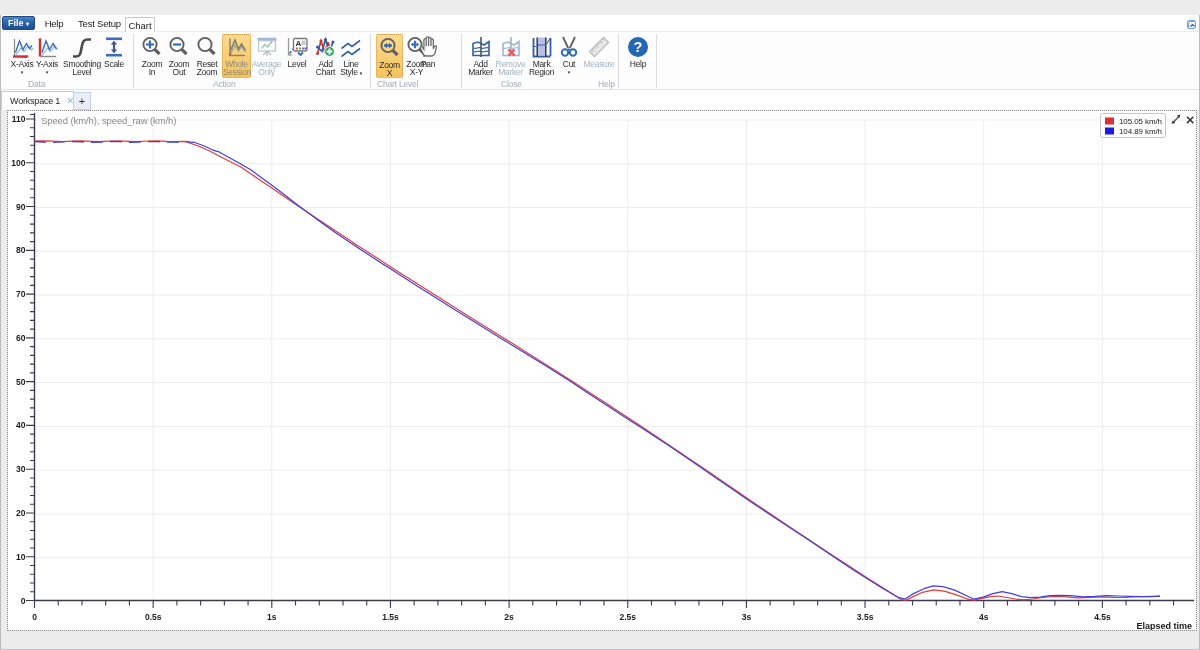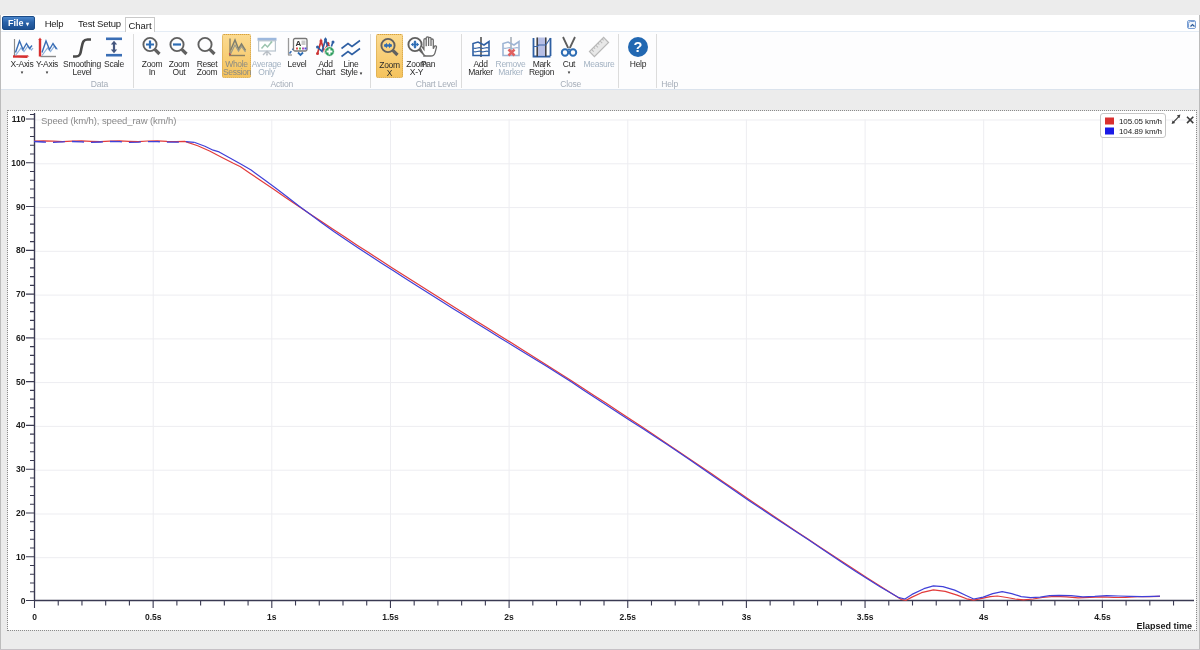--- a/index.html
+++ b/index.html
@@ -13,21 +13,21 @@
 #charttab{position:absolute;left:125px;top:17px;width:30px;height:15px;background:#fff;border:1px solid #c9c9c9;border-bottom:none;font-size:9.5px;line-height:15px;text-align:center;color:#1a1a1a;z-index:5;white-space:nowrap}
 #collapsebtn{position:absolute;left:1187px;top:20px;width:9px;height:9px;border:1px solid #7a9fd4;border-radius:2px;background:#f2f6fb;color:#2a5a9a;font-size:6px;line-height:8px;text-align:center;z-index:6}
 #ribbon{position:absolute;left:0;top:31px;width:1200px;height:59px;background:#fdfdfe;border-bottom:1px solid #dbe3ed;border-top:1px solid #e4ecf5}
 .rbtn{position:absolute;top:3px;text-align:center}
 .rbtn .ric{margin:0 auto;height:24px}
 .rlab{font-size:8.5px;line-height:8px;color:#2b2b2b;margin-top:1px;letter-spacing:-0.3px;white-space:nowrap}
 .rlab.gray{color:#a3b2c2}
 .rlab.tog{color:#8a8a84}
 .rarrow{font-size:5px;color:#333;line-height:6px;margin-top:1px}
 .rsep{position:absolute;top:2px;width:1px;height:54px;background:#dcdcdc}
-.rgrouplab{position:absolute;top:47px;font-size:8.5px;color:#a5adb8;text-align:right;letter-spacing:-0.2px}
+.rgrouplab{position:absolute;top:47px;font-size:8.5px;color:#a5adb8;text-align:left;letter-spacing:-0.2px}
 .orange{background:linear-gradient(#fbda90,#f5c35d);border:1px dotted #d0a045;border-radius:2px}
 #tabbar{position:absolute;left:0;top:90px;width:1200px;height:20px;background:#fff}
 #wstab{position:absolute;left:1px;top:1px;width:73px;height:19px;background:#fff;border:1px solid #c9c9c9;border-bottom:none;font-size:9px;color:#222;line-height:18px;padding-left:8px;letter-spacing:-0.2px;white-space:nowrap}
 #wstab .x{color:#8fb2dd;font-size:9px;margin-left:4px}
 #plustab{position:absolute;left:73px;top:2px;width:18px;height:18px;background:#e8eef7;border:1px solid #c6d2e2;font-size:11px;color:#333;text-align:center;line-height:16px}
 #content{position:absolute;left:0;top:110px;width:1200px;height:526px;background:#ececec}
 #chartpanel{position:absolute;left:8px;top:1px;width:1188px;height:519px;background:#fff;outline:1px dotted #8a8a8a}
 #statusbar{position:absolute;left:0;top:636px;width:1200px;height:14px;background:#f0f0f0;border-top:1px solid #cfcfcf;font-size:8px;letter-spacing:-0.4px;color:#222}
 #statusbar span{white-space:nowrap}
 </style></head><body>
@@ -244,20 +244,24 @@
             <text x="12" y="17" font-size="14.5" font-weight="bold" fill="#fff" text-anchor="middle" font-family="Liberation Sans">?</text>
           </svg></div>
         <div class="rlab">Help</div>
       </div>
 <div class="rsep" style="left:656px"></div>
 <div class="rgrouplab" style="left:28px;width:80px">Data</div>
 <div class="rgrouplab" style="left:213px;width:80px">Action</div>
 <div class="rgrouplab" style="left:377px;width:80px">Chart Level</div>
 <div class="rgrouplab" style="left:501px;width:80px">Close</div>
 <div class="rgrouplab" style="left:598px;width:80px">Help</div>
+  </div>
+  <div id="tabbar">
+    <div id="wstab">Workspace 1 <span class="x">✕</span></div>
+    <div id="plustab">+</div>
   </div>
   <div id="content">
     <div id="chartpanel">
 <svg width="1188" height="519" viewBox="0 0 1188 519" style="position:absolute;left:0;top:0">
 <path d="M145.2 8.5V490 M263.8 8.5V490 M382.5 8.5V490 M501.1 8.5V490 M619.8 8.5V490 M738.4 8.5V490 M857.1 8.5V490 M975.7 8.5V490 M1094.4 8.5V490 M26 446.7H1186 M26 403.0H1186 M26 359.2H1186 M26 315.4H1186 M26 271.6H1186 M26 227.9H1186 M26 184.1H1186 M26 140.3H1186 M26 96.6H1186 M26 52.8H1186 M26 9.0H1186" stroke="#ededf1" stroke-width="1" fill="none"></path>
 <path d="M26.5 2V490 M26.5 489.5H1186" stroke="#3a3a52" stroke-width="1.4" fill="none"></path>
 <path d="M18 489.50H26.5 M22 480.75H26.5 M22 471.99H26.5 M22 463.24H26.5 M22 454.48H26.5 M18 445.73H26.5 M22 436.98H26.5 M22 428.22H26.5 M22 419.47H26.5 M22 410.71H26.5 M18 401.96H26.5 M22 393.21H26.5 M22 384.45H26.5 M22 375.70H26.5 M22 366.94H26.5 M18 358.19H26.5 M22 349.44H26.5 M22 340.68H26.5 M22 331.93H26.5 M22 323.17H26.5 M18 314.42H26.5 M22 305.67H26.5 M22 296.91H26.5 M22 288.16H26.5 M22 279.40H26.5 M18 270.65H26.5 M22 261.90H26.5 M22 253.14H26.5 M22 244.39H26.5 M22 235.63H26.5 M18 226.88H26.5 M22 218.13H26.5 M22 209.37H26.5 M22 200.62H26.5 M22 191.86H26.5 M18 183.11H26.5 M22 174.36H26.5 M22 165.60H26.5 M22 156.85H26.5 M22 148.09H26.5 M18 139.34H26.5 M22 130.59H26.5 M22 121.83H26.5 M22 113.08H26.5 M22 104.32H26.5 M18 95.57H26.5 M22 86.82H26.5 M22 78.06H26.5 M22 69.31H26.5 M22 60.55H26.5 M18 51.80H26.5 M22 43.05H26.5 M22 34.29H26.5 M22 25.54H26.5 M22 16.78H26.5 M18 8.03H26.5 M22 3.5H26.5" stroke="#3a3a52" stroke-width="1.1" fill="none"></path>
 <path d="M26.50 490v7 M50.23 490v4.5 M73.96 490v4.5 M97.69 490v4.5 M121.42 490v4.5 M145.15 490v7 M168.88 490v4.5 M192.61 490v4.5 M216.34 490v4.5 M240.07 490v4.5 M263.80 490v7 M287.53 490v4.5 M311.26 490v4.5 M334.99 490v4.5 M358.72 490v4.5 M382.45 490v7 M406.18 490v4.5 M429.91 490v4.5 M453.64 490v4.5 M477.37 490v4.5 M501.10 490v7 M524.83 490v4.5 M548.56 490v4.5 M572.29 490v4.5 M596.02 490v4.5 M619.75 490v7 M643.48 490v4.5 M667.21 490v4.5 M690.94 490v4.5 M714.67 490v4.5 M738.40 490v7 M762.13 490v4.5 M785.86 490v4.5 M809.59 490v4.5 M833.32 490v4.5 M857.05 490v7 M880.78 490v4.5 M904.51 490v4.5 M928.24 490v4.5 M951.97 490v4.5 M975.70 490v7 M999.43 490v4.5 M1023.16 490v4.5 M1046.89 490v4.5 M1070.62 490v4.5 M1094.35 490v7 M1118.08 490v4.5 M1141.81 490v4.5 M1165.54 490v4.5" stroke="#3a3a52" stroke-width="1.1" fill="none"></path>
 <text x="17.5" y="492.5" font-size="8.5" font-weight="bold" fill="#1c1c1c" text-anchor="end">0</text>
 <text x="17.5" y="448.7" font-size="8.5" font-weight="bold" fill="#1c1c1c" text-anchor="end">10</text>

